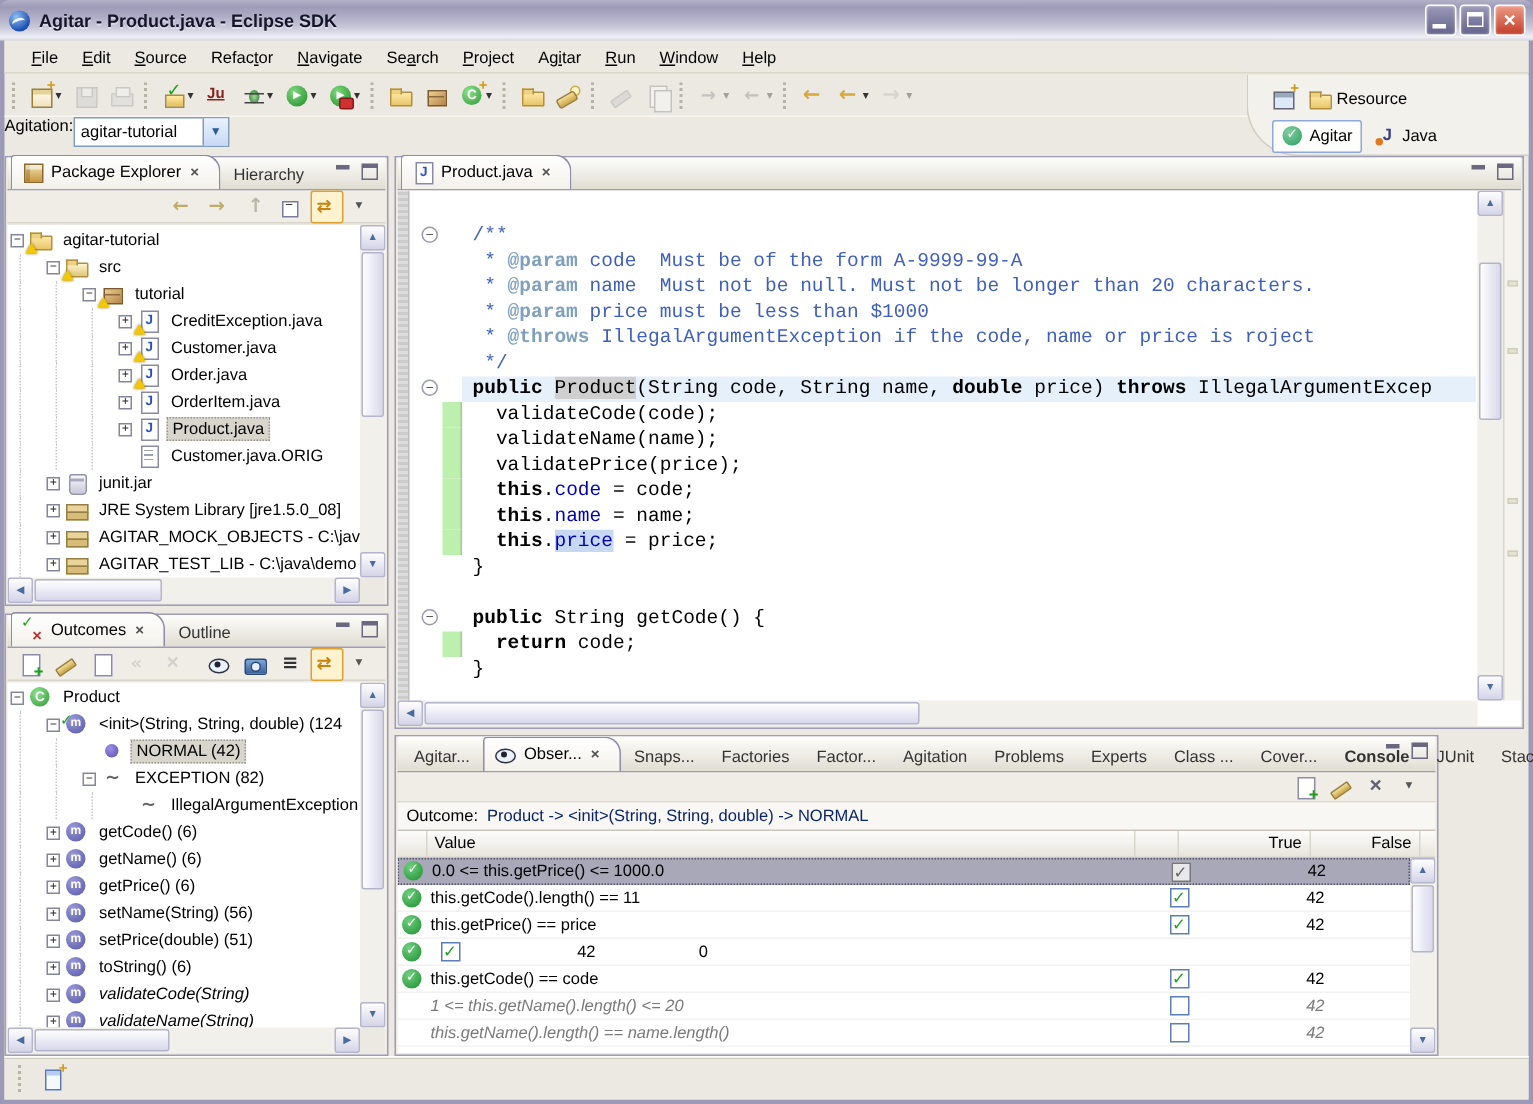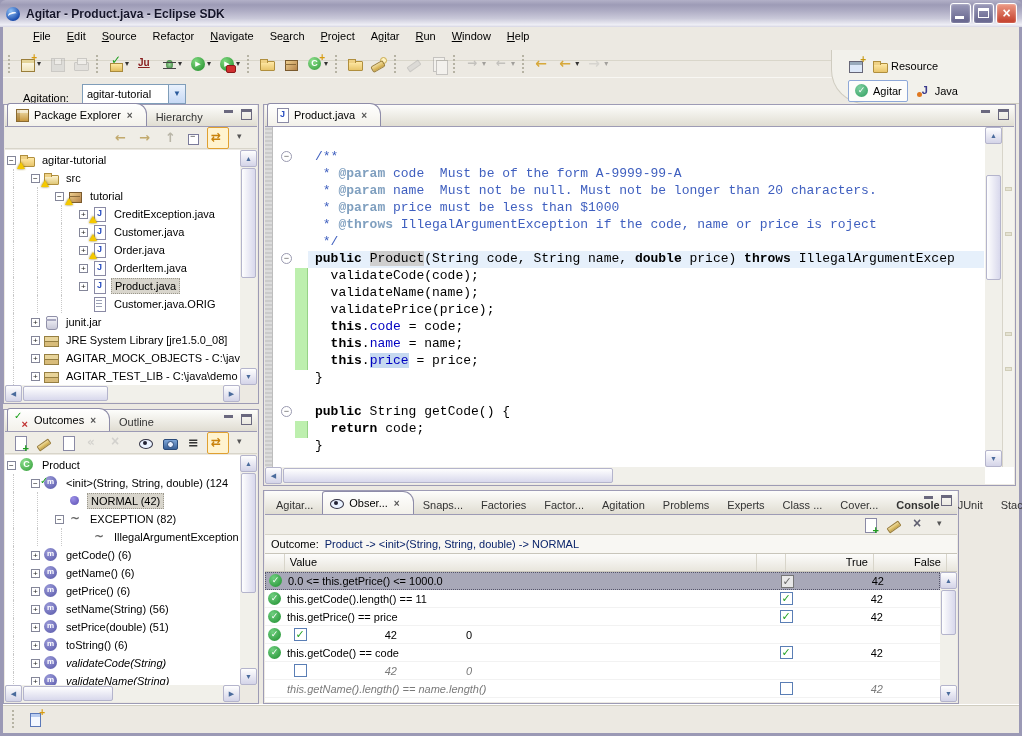--- a/index.html
+++ b/index.html
@@ -20,27 +20,27 @@
   .wbtn.close { background:linear-gradient(#EC9A85,#C33C28); color:#FFF; font:bold 14px/19px "Liberation Sans",sans-serif; text-align:center; }
   .g-min { position:absolute; left:4px; bottom:4px; width:9px; height:3px; background:#FFF; }
   .g-max { position:absolute; left:4px; top:4px; width:11px; height:10px; border:1px solid #FFF; border-top:3px solid #FFF; }
   .ic.i-eclipse { width:16px; height:16px; }
   .i-eclipse::before { content:""; position:absolute; left:1px; top:1px; width:14px; height:14px; border-radius:50%;
     background:radial-gradient(circle at 35% 30%,#8FC0F4,#1C4FB0 70%,#123A80); }
   .i-eclipse::after { content:""; position:absolute; left:3px; top:6px; width:9px; height:4px;
     border-top:2px solid #F0F6FF; border-radius:50%; transform:rotate(-18deg); }
 
   
-  .menubar { position:absolute; left:3px; right:3px; top:27px; height:34px; background:#ECE9E2;
-    border-bottom:1px solid #D9D6CA; display:flex; align-items:flex-start; padding-left:22px; }
+  .menubar { position:absolute; left:3px; right:3px; top:27px; height:22px; background:#ECE9E2;
+    border-bottom:1px solid #D9D6CA; display:flex; align-items:flex-end; padding-left:10px; }
   .menu-item { padding:3px 8px; white-space:nowrap; }
 
   
   .toolbar-row { position:absolute; left:3px; top:50px; width:830px; height:27px; display:flex; align-items:center; padding-left:2px; }
-  .agitation-row { position:absolute; left:3px; top:77px; width:830px; height:27px; display:flex; align-items:flex-end; padding-left:20px; gap:13px;
+  .agitation-row { position:absolute; left:3px; top:77px; width:830px; height:27px; display:flex; align-items:flex-start; padding-left:0; gap:0;
     border-top:1px solid #F8F7F3; }
   .grip { width:5px; height:18px; margin:0 3px; background:repeating-linear-gradient(0deg,#B6B3A4 0 2px,transparent 2px 4px); background-size:2px 100%; background-repeat:repeat-y; }
   .tbi { position:relative; display:inline-flex; align-items:center; padding:2px 2px; margin:0 1px; border:1px solid transparent; border-radius:2px; }
   .tbi .dd { font-size:8px; color:#333; margin-left:1px; }
   .tbi.disabled { opacity:.4; filter:grayscale(.9); }
   .combo { display:inline-flex; width:104px; height:20px; border:1px solid #7F9DB9; background:#FFF; align-items:center; }
   .combo-text { flex:1; padding-left:4px; white-space:nowrap; overflow:hidden; }
   .combo-btn { width:17px; height:100%; background:linear-gradient(#EAF2FD,#C7D9F5); border-left:1px solid #7F9DB9;
     color:#2A5A9C; font-size:8px; text-align:center; line-height:18px; }
 
@@ -962,20 +962,21 @@
             <span class="c-val cell-val">this.getCode() == code</span>
             <span class="c-chk">
               <span class="cb">✓</span>
             </span>
             <span class="c-true cell-num">42</span>
             <span class="c-false cell-num">0</span>
             <span class="c-fill"></span>
           </div>
           <div class="tr-row italic">
             <span class="c-ico"></span>
+            <span class="c-val cell-val">1 &lt;= this.getName().length() &lt;= 20</span>
             <span class="c-chk">
               <span class="cb"></span>
             </span>
             <span class="c-true cell-num">42</span>
             <span class="c-false cell-num">0</span>
             <span class="c-fill"></span>
           </div>
           <div class="tr-row italic">
             <span class="c-ico"></span>
             <span class="c-val cell-val">this.getName().length() == name.length()</span>

